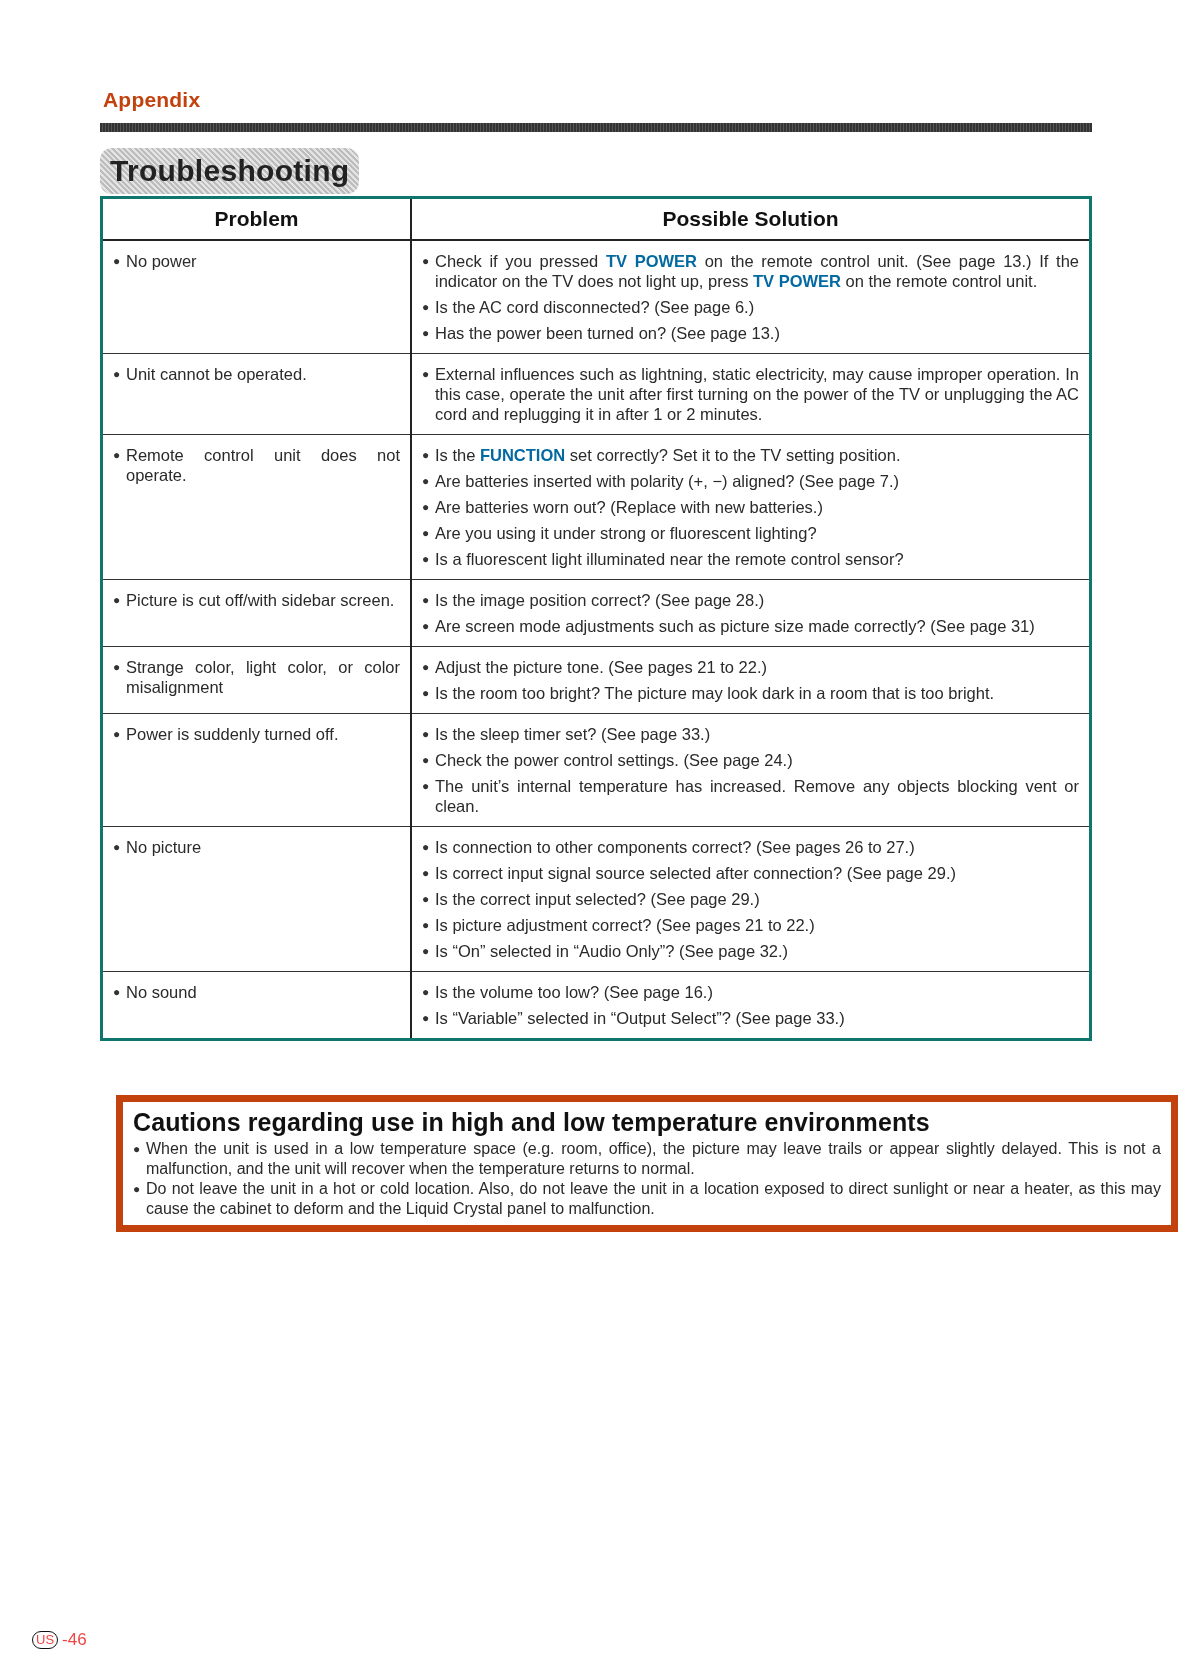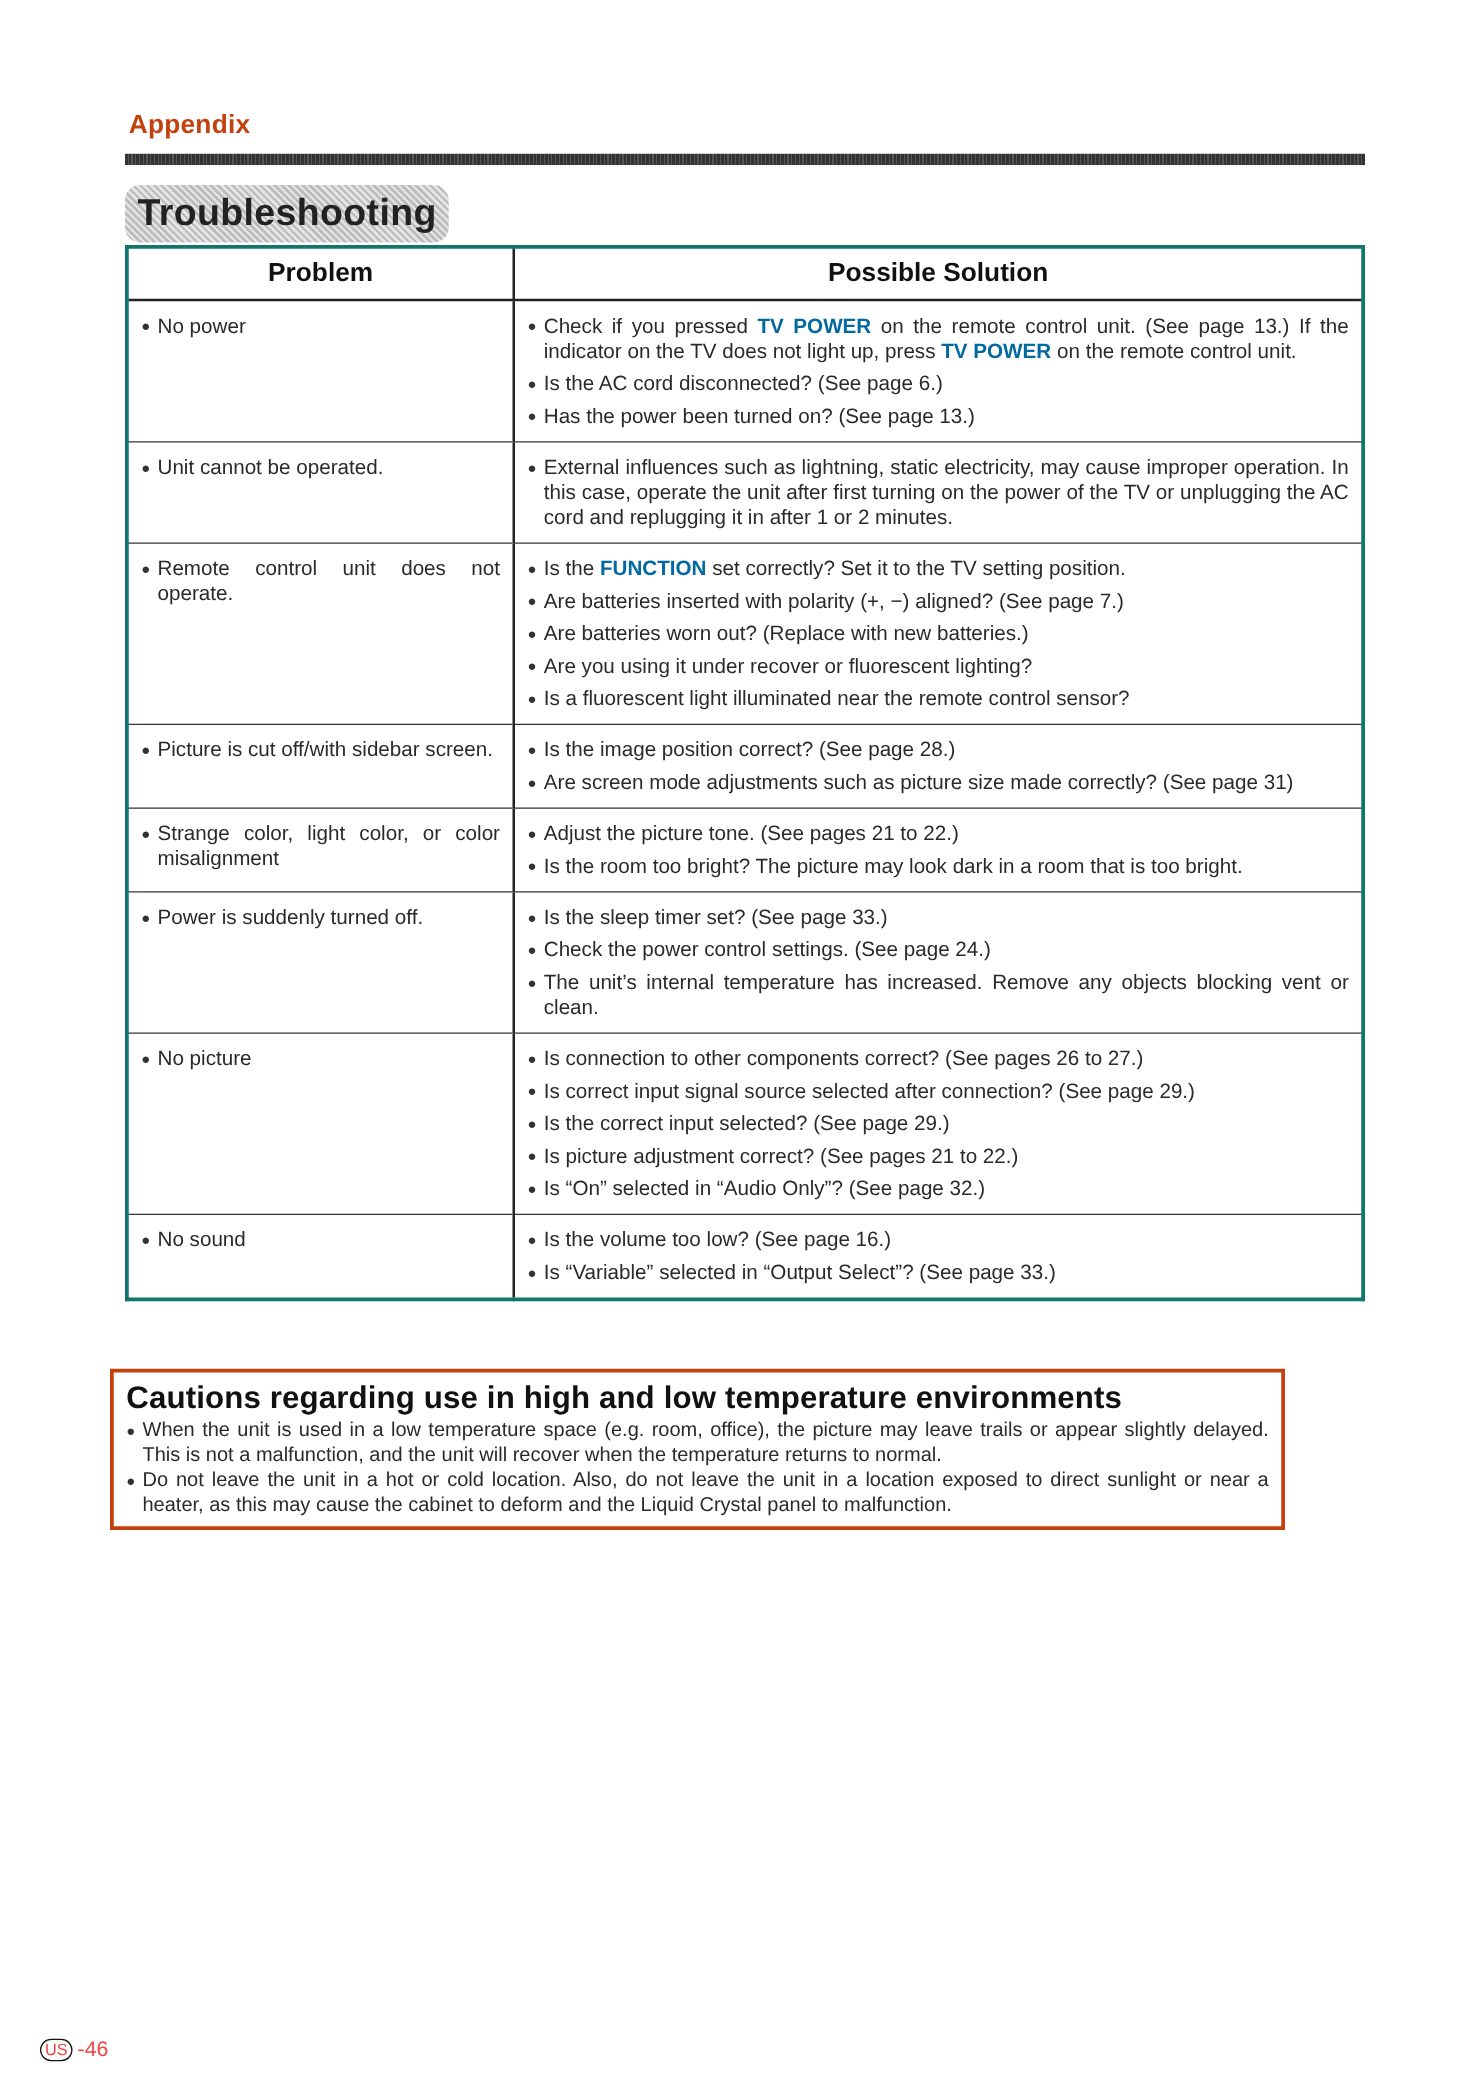--- a/index.html
+++ b/index.html
@@ -26,22 +26,22 @@
   .ts-table td.problem { border-right: 2px solid #222; padding: 10px 10px 10px 10px; }
   .ts-table td.solution { padding: 10px 10px 10px 10px; }
   .ts-table tr:last-child td { border-bottom: none; }
 
   .bul { display: flex; margin-bottom: 6px; }
   .bul:last-child { margin-bottom: 0; }
   .dot { flex: 0 0 13px; font-size: 12px; line-height: 20px; color: #333; }
   .txt { flex: 1; text-align: justify; }
   .txt b { font-weight: bold; color: #0369a1; }
 
-  .caution { position: absolute; left: 88px; top: 1095px; width: 940px;
-         border: 3px solid #c2410c; padding: 6px 10px 6px 10px; box-sizing: border-box; }
+  .caution { position: absolute; left: 116px; top: 1095px; width: 1062px;
+         border: 7px solid #c2410c; padding: 6px 10px 6px 10px; box-sizing: border-box; }
   .caution-title { font-size: 25px; font-weight: bold; color: #111; margin-bottom: 2px;
          letter-spacing: 0.1px; }
   .caution .bul { margin-bottom: 0; font-size: 16px; line-height: 20px; color: #2a2a2a; }
   .caution .extra { padding-left: 13px; font-size: 16px; line-height: 20px; color: #2a2a2a; }
 
   .page-num { position: absolute; left: 32px; top: 1630px; display: flex;
          align-items: center; font-size: 17px; color: #ef4444; }
   .region-badge { border: 1.5px solid #111; border-radius: 10px; padding: 0 3px;
          font-size: 13px; line-height: 16px; margin-right: 4px; }
 </style>
@@ -111,21 +111,21 @@
           <div class="bul">
             <span class="dot">●</span>
             <span class="txt"><span>Are batteries inserted with polarity (+, −) aligned? (See page 7.)</span></span>
           </div>
           <div class="bul">
             <span class="dot">●</span>
             <span class="txt"><span>Are batteries worn out? (Replace with new batteries.)</span></span>
           </div>
           <div class="bul">
             <span class="dot">●</span>
-            <span class="txt"><span>Are you using it under recover or fluorescent lighting?</span></span>
+            <span class="txt"><span>Are you using it under strong or fluorescent lighting?</span></span>
           </div>
           <div class="bul">
             <span class="dot">●</span>
             <span class="txt"><span>Is a fluorescent light illuminated near the remote control sensor?</span></span>
           </div>
         </td>
       </tr>
       <tr>
         <td class="problem">
           <div class="bul">

